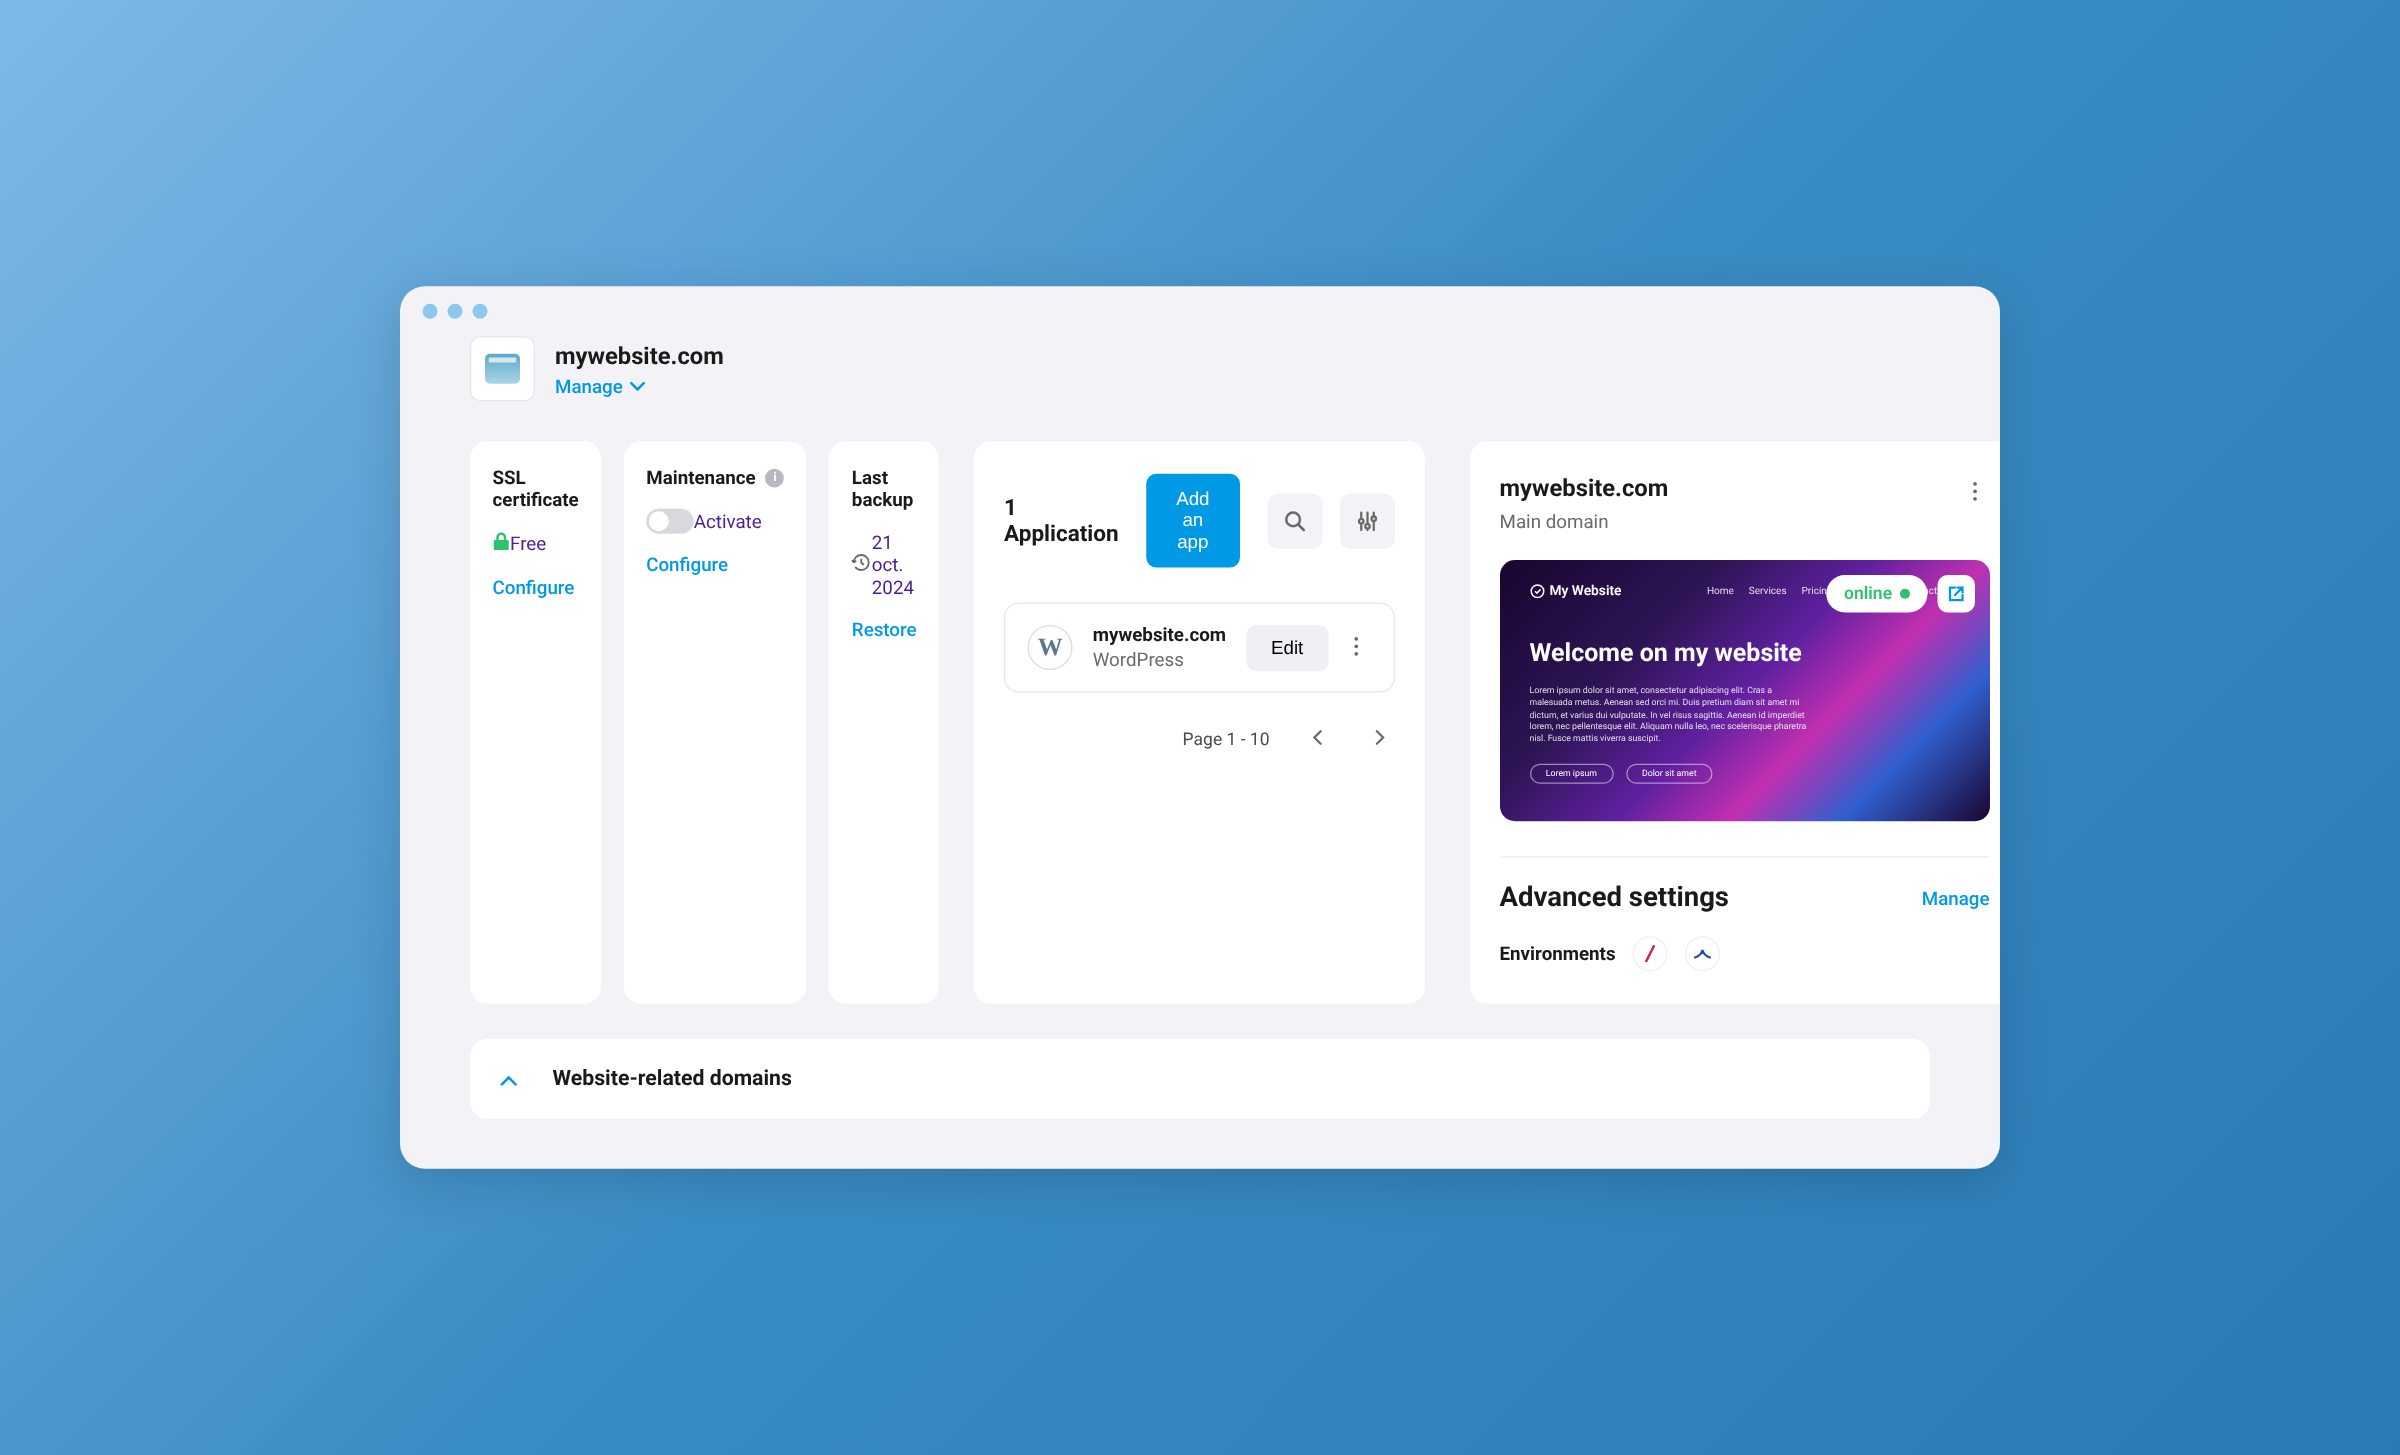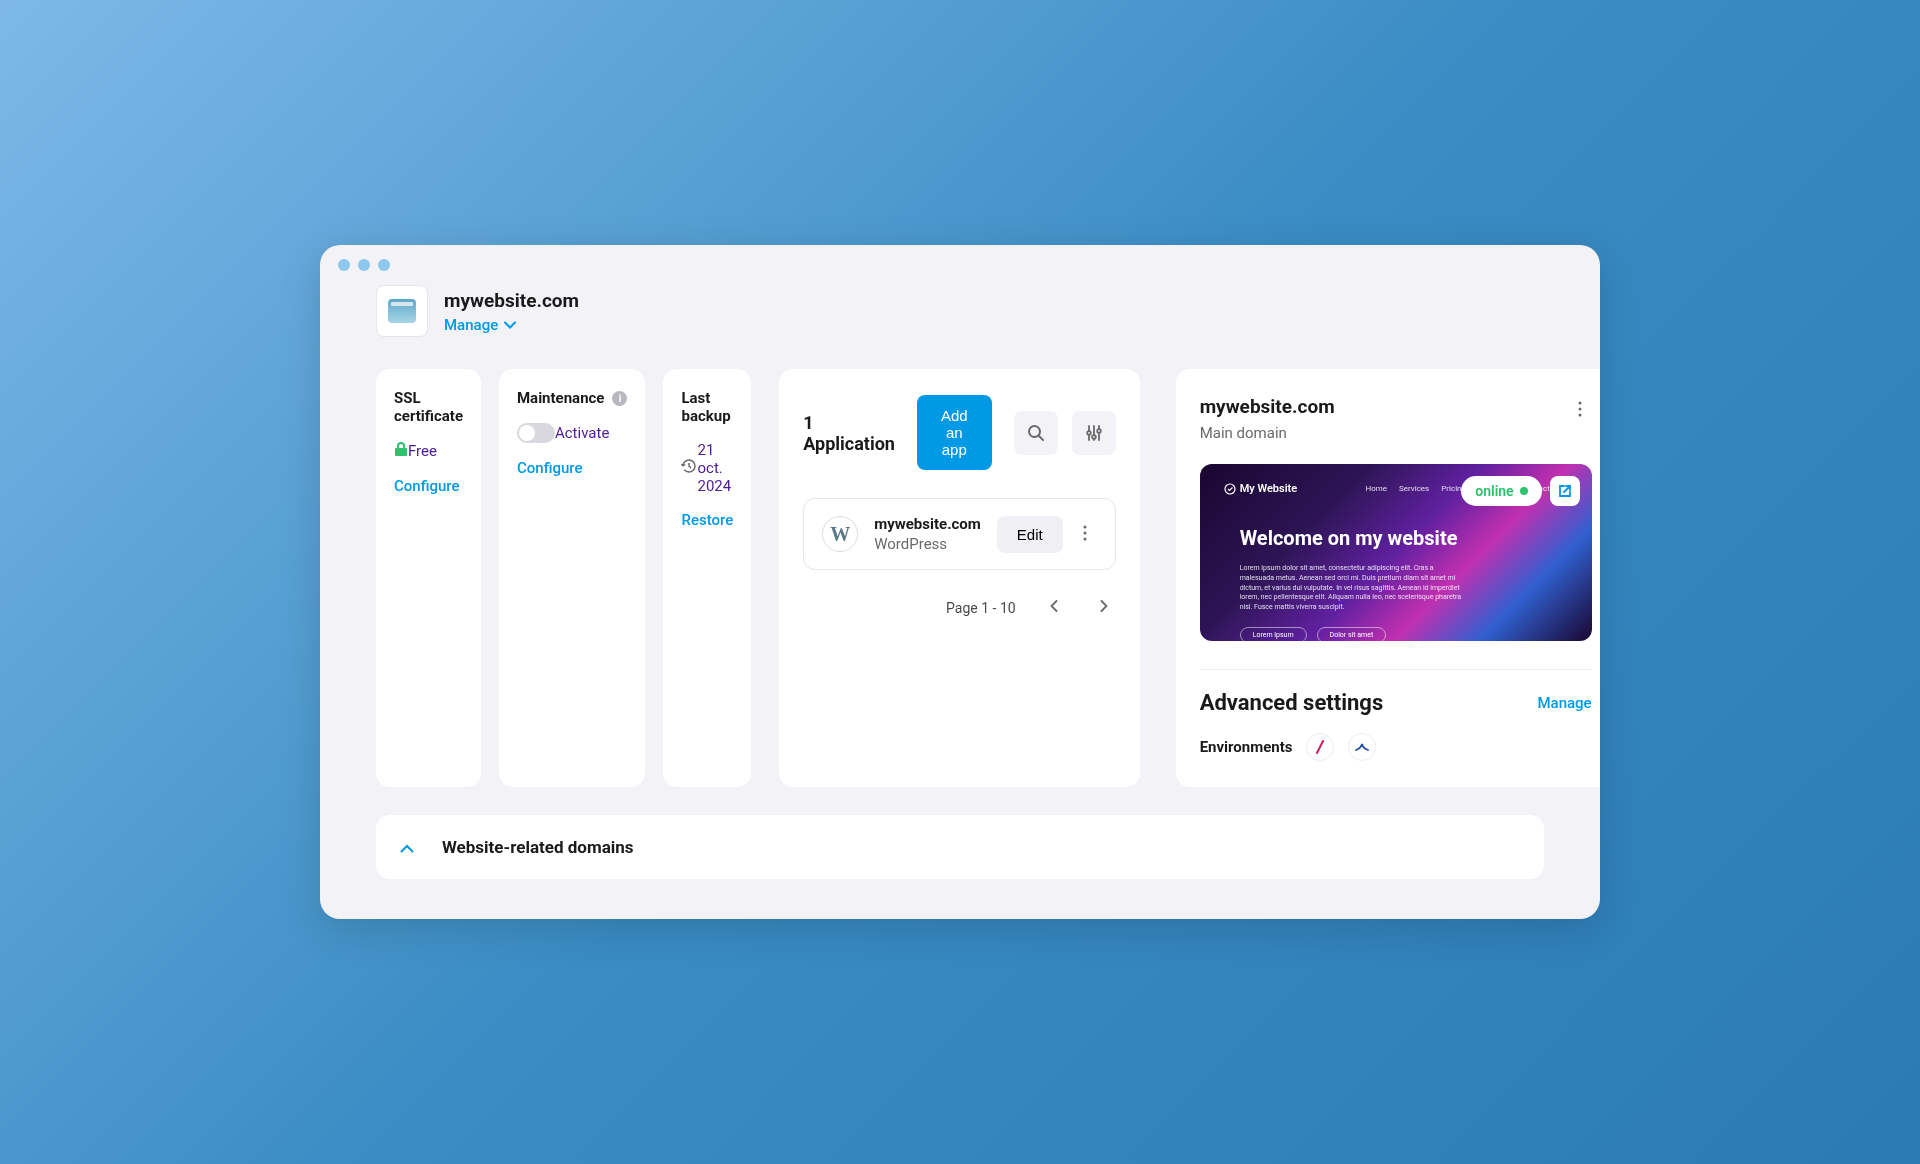--- a/index.html
+++ b/index.html
@@ -264,21 +264,21 @@
   align-items: flex-start;
   justify-content: space-between;
 }
 .domain-name { font-size: 19px; font-weight: 700; color: #1a1a1a; }
 .domain-sub { font-size: 15px; color: #6a6a6a; margin-top: 6px; }
 .preview {
   margin-top: 22px;
   border-radius: 12px;
   overflow: hidden;
   position: relative;
-  height: 177px;
+  height: 209px;
   background: linear-gradient(135deg, #1a0530 0%, #2d1555 30%, #6020a0 50%, #c030b0 65%, #3060d0 80%, #1a0530 100%);
 }
 .preview-nav {
   position: absolute;
   top: 18px;
   left: 24px;
   right: 24px;
   display: flex;
   align-items: center;
   justify-content: space-between;
@@ -293,21 +293,21 @@
 }
 .preview-links {
   display: flex;
   gap: 12px;
   font-size: 8px;
   color: rgba(255,255,255,0.85);
 }
 .preview-hero {
   position: absolute;
   top: 62px;
-  left: 40px;
+  left: 24px;
   right: 24px;
   color: #fff;
 }
 .preview-title { font-size: 20px; font-weight: 700; }
 .preview-text {
   font-size: 7px;
   line-height: 1.4;
   margin-top: 14px;
   max-width: 230px;
   color: rgba(255,255,255,0.85);

